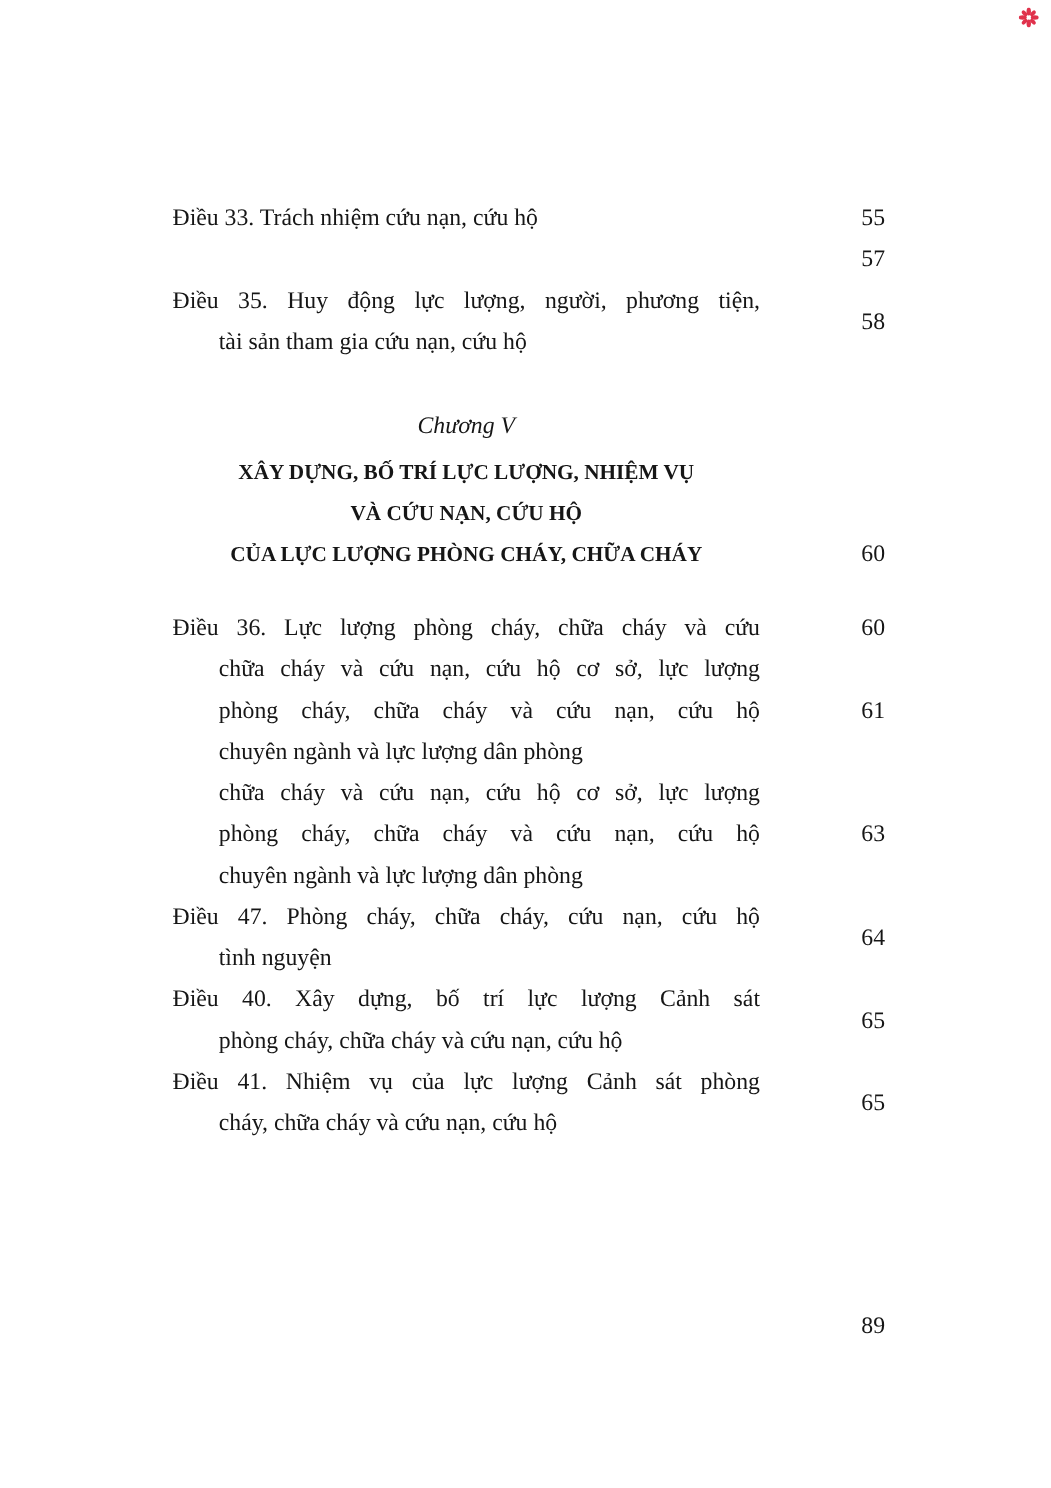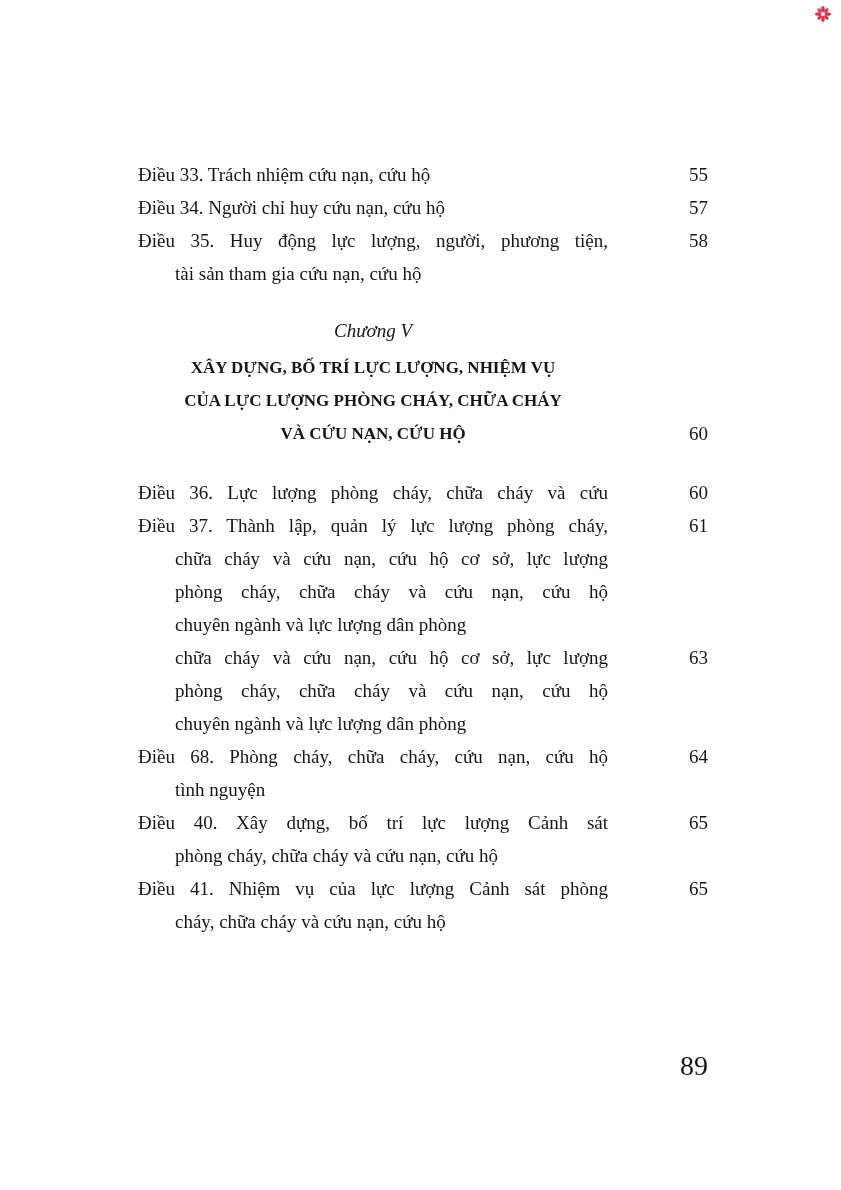--- a/index.html
+++ b/index.html
@@ -20,41 +20,41 @@
   }
 
   .content {
     position: absolute;
     left: 138px; top: 158px;
     width: 570px;
     font-size: 19px;
     line-height: 33px;
   }
 
-  .entry { display: flex; align-items: flex-start; }
+  .entry { display: flex; align-items: center; }
   .entry-text { width: 470px; }
   .entry-page {
     flex: 1;
     text-align: right;
     white-space: nowrap;
   }
 
   .l { display: block; }
   .j { text-align: justify; text-align-last: justify; font-family: Liberation Serif, serif; }
   .c { padding-left: 37px; }
 
-  .chapter { margin-top: 24px; margin-bottom: 26px; display: flex; align-items: flex-end; }
+  .chapter { margin-top: 34px; margin-bottom: 26px; display: flex; align-items: flex-end; }
   .chapter-text { width: 470px; text-align: center; }
   .chapter-label { font-style: italic; display: block; margin-bottom: 4px; }
   .chapter-title-line { display: block; font-weight: bold; font-size: 17px; }
 
   .folio {
     position: absolute;
     right: 133px; top: 1050px;
-    font-size: 28px;
+    font-size: 19px;
   }
 </style>
 </head>
 <body>
 
 <div class="page">
 
   <svg class="flower" viewBox="0 0 20 20" aria-hidden="true">
     <g fill="#e0314b">
       <ellipse cx="10" cy="4" rx="2.2" ry="4"></ellipse>
@@ -72,73 +72,69 @@
   <div class="content">
 
     <div class="entry">
       <div class="entry-text">
         <span class="l">Điều 33. Trách nhiệm cứu nạn, cứu hộ</span>
       </div>
       <div class="entry-page">55</div>
     </div>
 
     <div class="entry">
-      <div class="entry-text">
-        <span class="l">Điều 34. Người chỉ huy cứu nạn, cứu hộ</span>
-      </div>
       <div class="entry-page">57</div>
     </div>
 
     <div class="entry">
       <div class="entry-text">
         <span class="l j">Điều 35. Huy động lực lượng, người, phương tiện,</span>
         <span class="l c">tài sản tham gia cứu nạn, cứu hộ</span>
       </div>
       <div class="entry-page">58</div>
     </div>
 
     <div class="chapter">
       <div class="chapter-text">
         <span class="chapter-label">Chương V</span>
         <span class="chapter-title-line">XÂY DỰNG, BỐ TRÍ LỰC LƯỢNG, NHIỆM VỤ</span>
+        <span class="chapter-title-line">VÀ CỨU NẠN, CỨU HỘ</span>
         <span class="chapter-title-line">CỦA LỰC LƯỢNG PHÒNG CHÁY, CHỮA CHÁY</span>
-        <span class="chapter-title-line">VÀ CỨU NẠN, CỨU HỘ</span>
       </div>
       <div class="entry-page">60</div>
     </div>
 
     <div class="entry">
       <div class="entry-text">
         <span class="l j">Điều 36. Lực lượng phòng cháy, chữa cháy và cứu</span>
       </div>
       <div class="entry-page">60</div>
     </div>
 
     <div class="entry">
       <div class="entry-text">
-        <span class="l j">Điều 37. Thành lập, quản lý lực lượng phòng cháy,</span>
         <span class="l j c">chữa cháy và cứu nạn, cứu hộ cơ sở, lực lượng</span>
         <span class="l j c">phòng cháy, chữa cháy và cứu nạn, cứu hộ</span>
         <span class="l c">chuyên ngành và lực lượng dân phòng</span>
       </div>
       <div class="entry-page">61</div>
     </div>
 
     <div class="entry">
       <div class="entry-text">
         <span class="l j c">chữa cháy và cứu nạn, cứu hộ cơ sở, lực lượng</span>
         <span class="l j c">phòng cháy, chữa cháy và cứu nạn, cứu hộ</span>
         <span class="l c">chuyên ngành và lực lượng dân phòng</span>
       </div>
       <div class="entry-page">63</div>
     </div>
 
     <div class="entry">
       <div class="entry-text">
-        <span class="l j">Điều 68. Phòng cháy, chữa cháy, cứu nạn, cứu hộ</span>
+        <span class="l j">Điều 47. Phòng cháy, chữa cháy, cứu nạn, cứu hộ</span>
         <span class="l c">tình nguyện</span>
       </div>
       <div class="entry-page">64</div>
     </div>
 
     <div class="entry">
       <div class="entry-text">
         <span class="l j">Điều 40. Xây dựng, bố trí lực lượng Cảnh sát</span>
         <span class="l c">phòng cháy, chữa cháy và cứu nạn, cứu hộ</span>
       </div>

